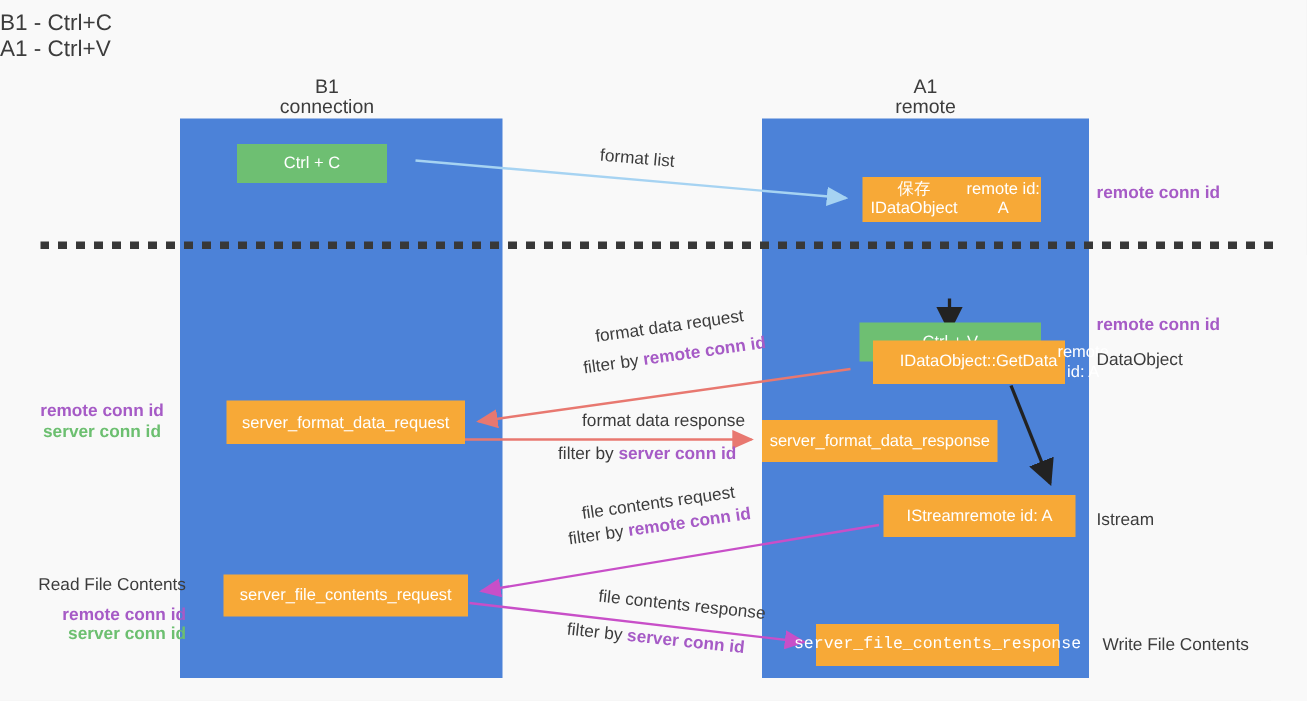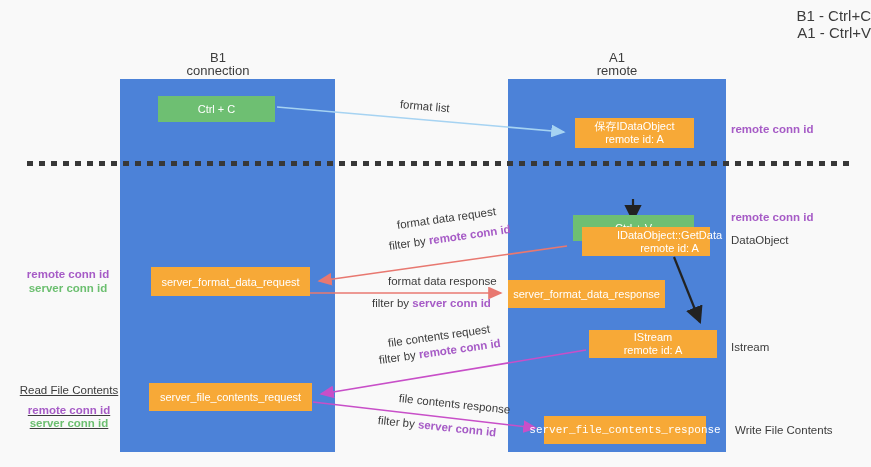--- a/index.html
+++ b/index.html
@@ -4,27 +4,27 @@
 <style>
   :root{
     --bg:#f9f9f9; --ink:#3c3c3c; --blue:#4c82d8; --green:#6ebf72; --orange:#f7a937;
     --purple:#a65bc6; --green-text:#6cbf70; --arrow-red:#e87870; --arrow-magenta:#c84fc8;
     --arrow-lightblue:#a6d3f2; --dash:#383838;
   }
   html,body{margin:0;padding:0;}
   body{font-family:"Liberation Sans","DejaVu Sans",sans-serif;background:#eee;}
   #stage{position:relative;width:871px;height:467px;background:var(--bg);overflow:hidden;}
   .abs{position:absolute;}
-  .title{width:100%;text-align:right;color:var(--ink);font-size:15px;line-height:17px;}
+  .title{width:100%;text-align:left;color:var(--ink);font-size:15px;line-height:17px;}
   .colhead{text-align:center;color:var(--ink);font-size:13px;line-height:13px;}
   .lane{background:var(--blue);}
   .box{display:flex;align-items:center;justify-content:center;color:#fff;font-size:11px;text-align:center;box-sizing:border-box;}
   .box.green{background:var(--green);}
   .box.orange{background:var(--orange);}
-  .box.two{flex-direction:column;line-height:13px;}
+  .box.two{flex-direction:row;line-height:13px;}
   .lbl{color:var(--ink);font-size:11.5px;white-space:nowrap;transform-origin:left center;}
   .purple{color:var(--purple);font-weight:bold;}
   .greentxt{color:var(--green-text);font-weight:bold;}
   .side{font-size:11.5px;white-space:nowrap;}
   .dashline{height:5px;background:repeating-linear-gradient(90deg,var(--dash) 0 6px,transparent 6px 12px);}
   svg{position:absolute;left:0;top:0;pointer-events:none;}
 </style>
 </head>
 <body>
 
@@ -66,21 +66,21 @@
     </defs>
     <path d="M277,107 L564,132" stroke="#a6d3f2" stroke-width="1.6" fill="none" marker-end="url(#m-lb)"></path>
     <path d="M633,199 L633,220" stroke="#222" stroke-width="2.2" fill="none" marker-end="url(#m-bk)"></path>
     <path d="M567,246 L319,281" stroke="#e87870" stroke-width="1.6" fill="none" marker-end="url(#m-rd)"></path>
     <path d="M310,293 L501,293" stroke="#e87870" stroke-width="1.6" fill="none" marker-end="url(#m-rd)"></path>
     <path d="M674,257 L700,322" stroke="#222" stroke-width="2.2" fill="none" marker-end="url(#m-bk)"></path>
     <path d="M586,350 L321,394" stroke="#c84fc8" stroke-width="1.6" fill="none" marker-end="url(#m-mg)"></path>
     <path d="M313,402 L536,428" stroke="#c84fc8" stroke-width="1.6" fill="none" marker-end="url(#m-mg)"></path>
   </svg>
 
-  <div class="abs box green" style="left:158px;top:96px;width:117px;height:26px;">Ctrl + C</div>
+  <div class="abs box green" style="left:158px;top:96px;width:100px;height:26px;">Ctrl + C</div>
 
   <div class="abs box orange two" style="left:575px;top:118px;width:119px;height:30px;">
     <span>保存IDataObject</span>
     <span>remote id: A</span>
   </div>
 
   <div class="abs box green" style="left:573px;top:178px;width:121px;height:26px;margin-top:37px;">Ctrl + V</div>
 
   <div class="abs box orange two" style="left:582px;top:227px;width:128px;height:29px;padding-left:47px;">
     <span>IDataObject::GetData</span>
@@ -119,21 +119,21 @@
 
   <div class="abs lbl" style="left:399px;top:392px;transform:rotate(6deg);">file contents response</div>
   <div class="abs lbl" style="left:378px;top:414px;transform:rotate(6deg);">
     <span>filter by </span><span class="purple">server conn id</span>
   </div>
 
   <div class="abs side" style="left:18px;top:268px;width:100px;text-align:center;line-height:13.5px;">
     <div class="purple">remote conn id</div>
     <div class="greentxt">server conn id</div>
   </div>
-  <div class="abs side" style="left:14px;top:384px;width:110px;text-align:center;line-height:13.5px;color:var(--ink);text-decoration:underline;">
+  <div class="abs side" style="left:14px;top:384px;width:110px;text-align:right;line-height:13.5px;color:var(--ink);">
     <div>Read File Contents</div>
     <div class="purple" style="margin-top:6px;">remote conn id</div>
     <div class="greentxt">server conn id</div>
   </div>
 
   <div class="abs side purple" style="left:731px;top:123px;">remote conn id</div>
   <div class="abs side purple" style="left:731px;top:211px;">remote conn id</div>
   <div class="abs side" style="left:731px;top:234px;color:var(--ink);">DataObject</div>
   <div class="abs side" style="left:731px;top:341px;color:var(--ink);">Istream</div>
   <div class="abs side" style="left:735px;top:424px;color:var(--ink);">Write File Contents</div>

